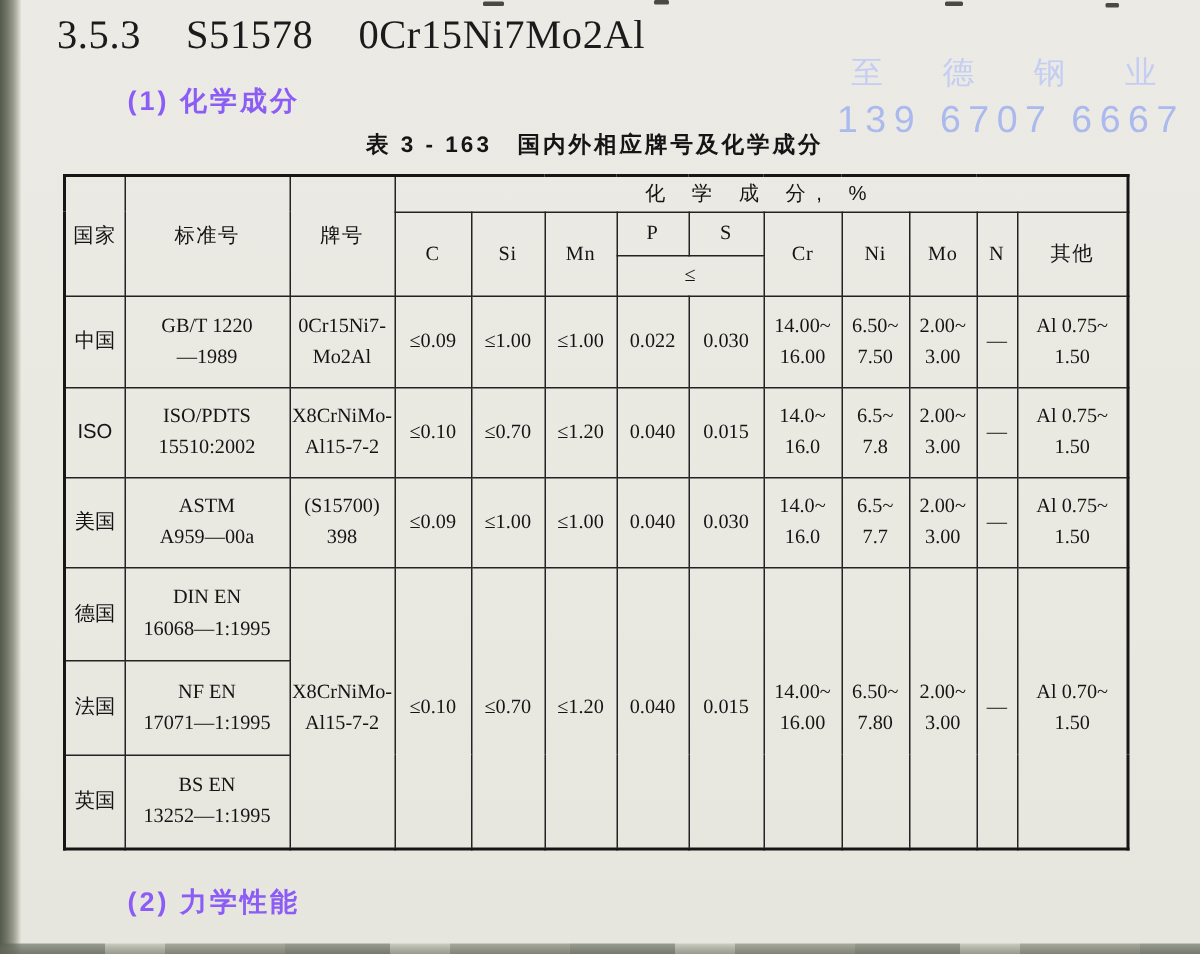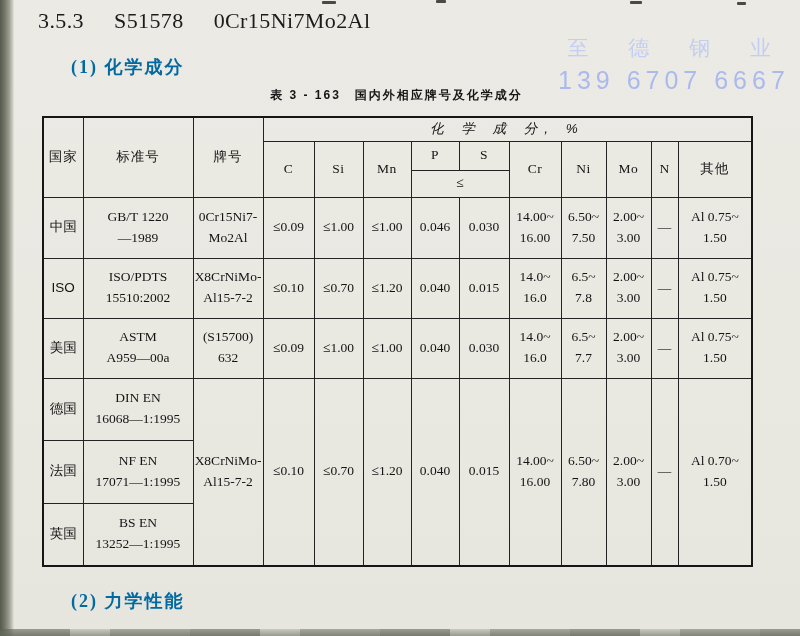--- a/index.html
+++ b/index.html
@@ -14,58 +14,58 @@
     background:linear-gradient(to right,#565a4d 0%,#6f7365 30%,#9a9d8f 65%,#c9c9bf 88%,#e4e3db 100%);
   }
   .scan-bottom-edge{
     position:absolute;left:0;bottom:0;width:800px;height:7px;
     background:
       repeating-linear-gradient(to right, rgba(90,95,82,.55) 0 70px, rgba(150,154,140,.35) 70px 110px, rgba(105,110,95,.5) 110px 190px),
       linear-gradient(to bottom, rgba(160,163,148,0) 0%, rgba(130,134,118,.45) 55%, rgba(110,114,100,.65) 100%);
   }
   .scan-speck{position:absolute;background:#4a4a45;border-radius:1px;}
 
-  .heading{position:absolute;top:8px;left:38px;font-size:22px;letter-spacing:.4px;white-space:nowrap;}
+  .heading{position:absolute;top:8px;left:38px;font-size:27px;letter-spacing:.4px;white-space:nowrap;}
   .heading span{margin-right:30px;}
   .heading span:last-child{margin-right:0;}
 
   .subheading{
-    position:absolute;left:71px;font-size:18px;font-weight:bold;
-    font-family:Liberation Serif, serif;letter-spacing:2px;white-space:nowrap;color:#0369a1;
+    position:absolute;left:85px;font-size:18px;font-weight:bold;
+    font-family:Liberation Sans, sans-serif;letter-spacing:2px;white-space:nowrap;color:#8b5cf6;
   }
   .sub-chem{top:55px;}
   .sub-mech{top:589px;}
 
   .watermark{position:absolute;top:34px;left:558px;width:230px;text-align:right;pointer-events:none;}
   .wm-name{font-family:"Liberation Sans","DejaVu Sans",sans-serif;font-size:21px;letter-spacing:17px;color:#c4cdf3;white-space:nowrap;}
   .wm-phone{font-family:"Liberation Sans","DejaVu Sans",sans-serif;font-size:25px;letter-spacing:5px;color:#aab9ee;margin-top:4px;white-space:nowrap;}
 
   .tbl-title{
     position:absolute;top:87px;left:42px;width:709px;text-align:center;
     font-family:"Liberation Sans","DejaVu Sans",sans-serif;
-    font-weight:bold;font-size:12px;letter-spacing:2px;color:#151515;white-space:nowrap;
+    font-weight:bold;font-size:15px;letter-spacing:2px;color:#151515;white-space:nowrap;
   }
 
   table.std{
     position:absolute;top:116px;left:42px;width:709px;
     border-collapse:collapse;table-layout:fixed;
     border:2.4px solid #161616;
   }
   table.std th,table.std td{
     border:1.5px solid #232323;
     padding:0 1px;text-align:center;vertical-align:middle;
     font-weight:normal;white-space:pre-line;line-height:1.55;
     font-size:13.5px;color:#141414;
   }
   tr.hdr1{height:24px;} tr.hdr2{height:29px;} tr.hdr3{height:27px;}
   tr.r1{height:61px;} tr.r2{height:60px;} tr.r3{height:60px;}
   tr.r4{height:62px;} tr.r5{height:63px;} tr.r6{height:63px;}
 
   .cn{font-family:"Liberation Sans","DejaVu Sans",sans-serif;font-weight:bold;font-size:14px;letter-spacing:1px;}
-  .comp-label{letter-spacing:7px;font-size:14.5px;font-style:italic;}
+  .comp-label{letter-spacing:7px;font-size:14.5px;}
   .elem{font-size:15px;letter-spacing:.5px;}
   .leq{font-size:16px;}
   .country-cell{font-family:Liberation Sans, sans-serif;font-weight:bold;font-size:13.5px;}
   .std-cell{font-size:14px;}
   .grade-cell{font-size:13.8px;}
 </style>
 </head>
 <body>
 
 <div class="scan-left-edge"></div>
@@ -129,21 +129,21 @@
 
   <tr class="r1">
     <td class="country-cell">中国</td>
     <td class="std-cell">GB/T 1220
 —1989</td>
     <td class="grade-cell">0Cr15Ni7-
 Mo2Al</td>
     <td>≤0.09</td>
     <td>≤1.00</td>
     <td>≤1.00</td>
-    <td>0.046</td>
+    <td>0.022</td>
     <td>0.030</td>
     <td>14.00~
 16.00</td>
     <td>6.50~
 7.50</td>
     <td>2.00~
 3.00</td>
     <td>—</td>
     <td>Al 0.75~
 1.50</td>
@@ -169,21 +169,21 @@
     <td>—</td>
     <td>Al 0.75~
 1.50</td>
   </tr>
 
   <tr class="r3">
     <td class="country-cell">美国</td>
     <td class="std-cell">ASTM
 A959—00a</td>
     <td class="grade-cell">(S15700)
-632</td>
+398</td>
     <td>≤0.09</td>
     <td>≤1.00</td>
     <td>≤1.00</td>
     <td>0.040</td>
     <td>0.030</td>
     <td>14.0~
 16.0</td>
     <td>6.5~
 7.7</td>
     <td>2.00~

